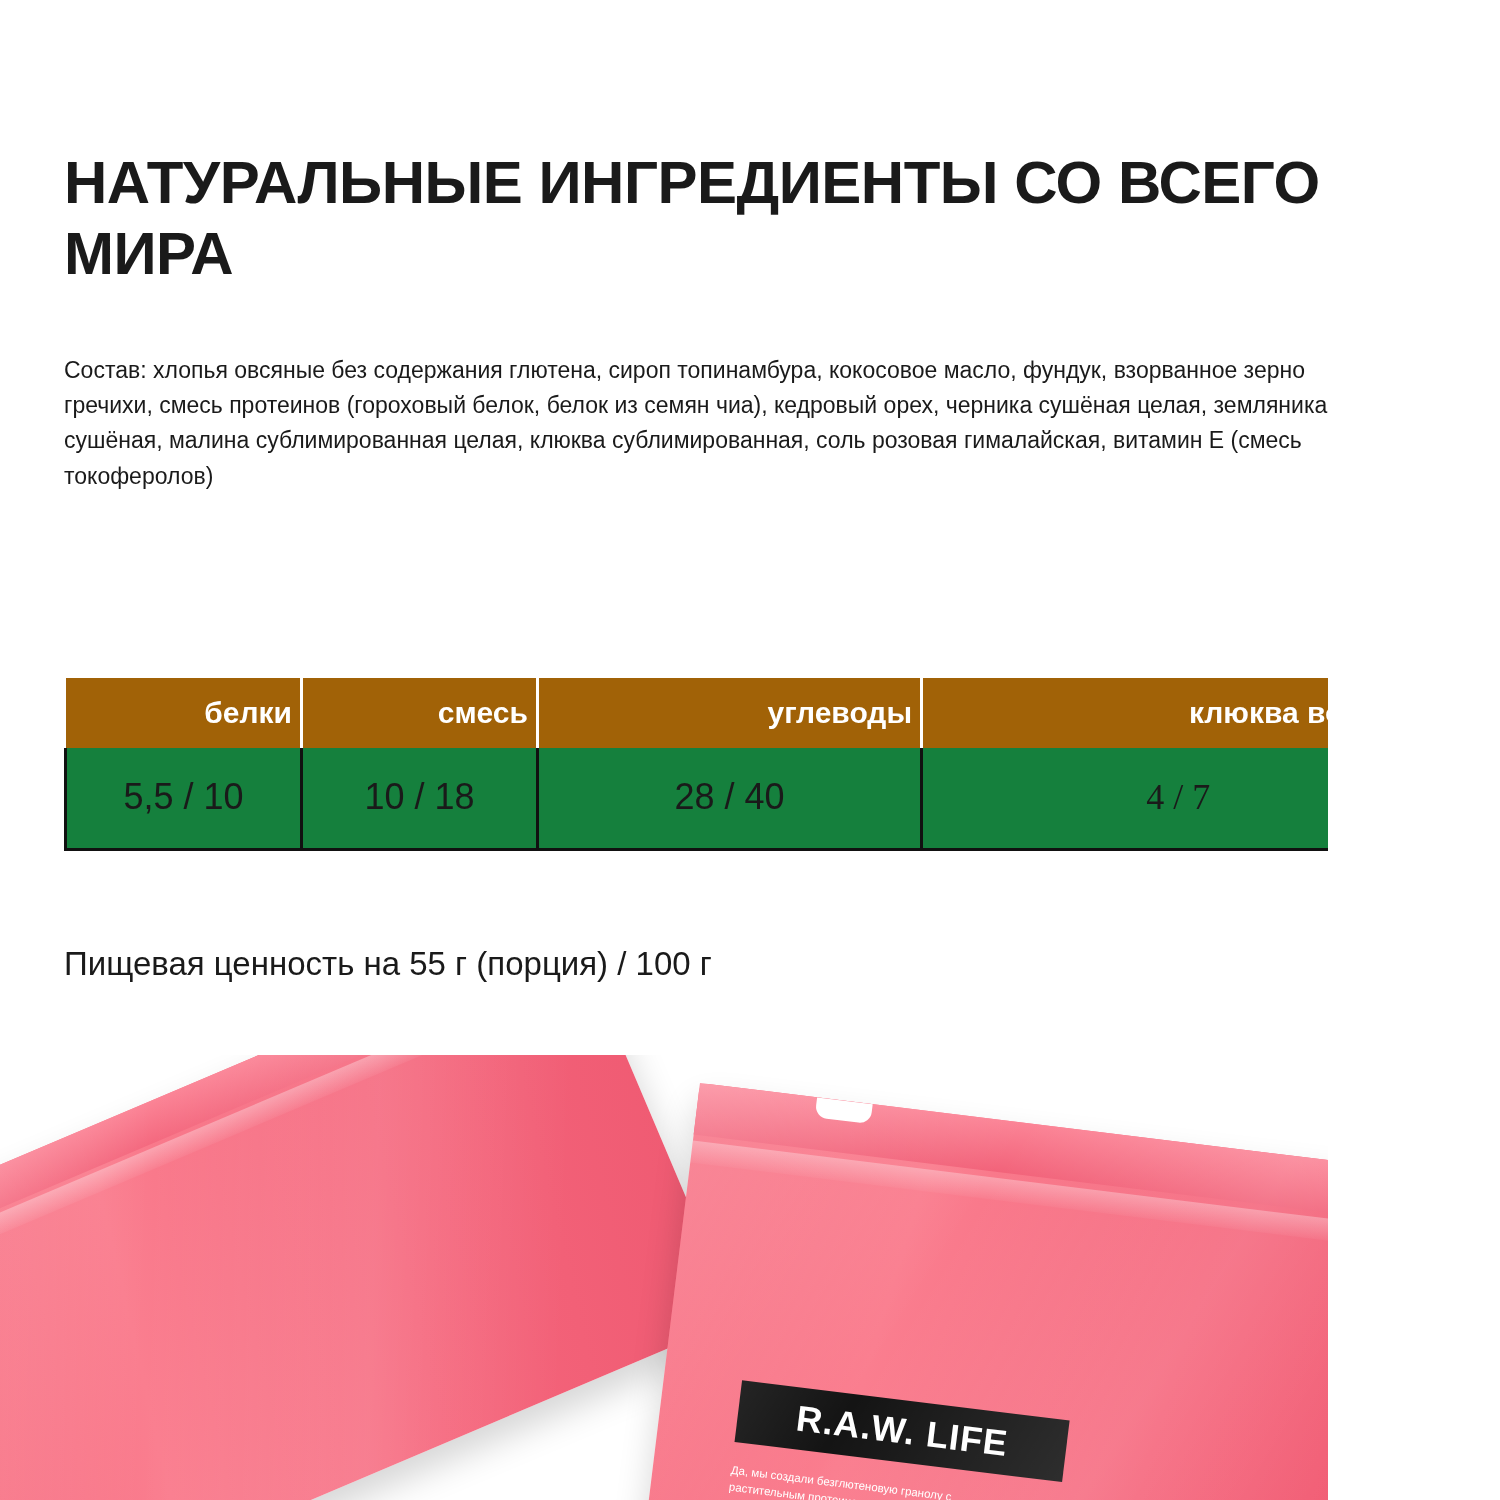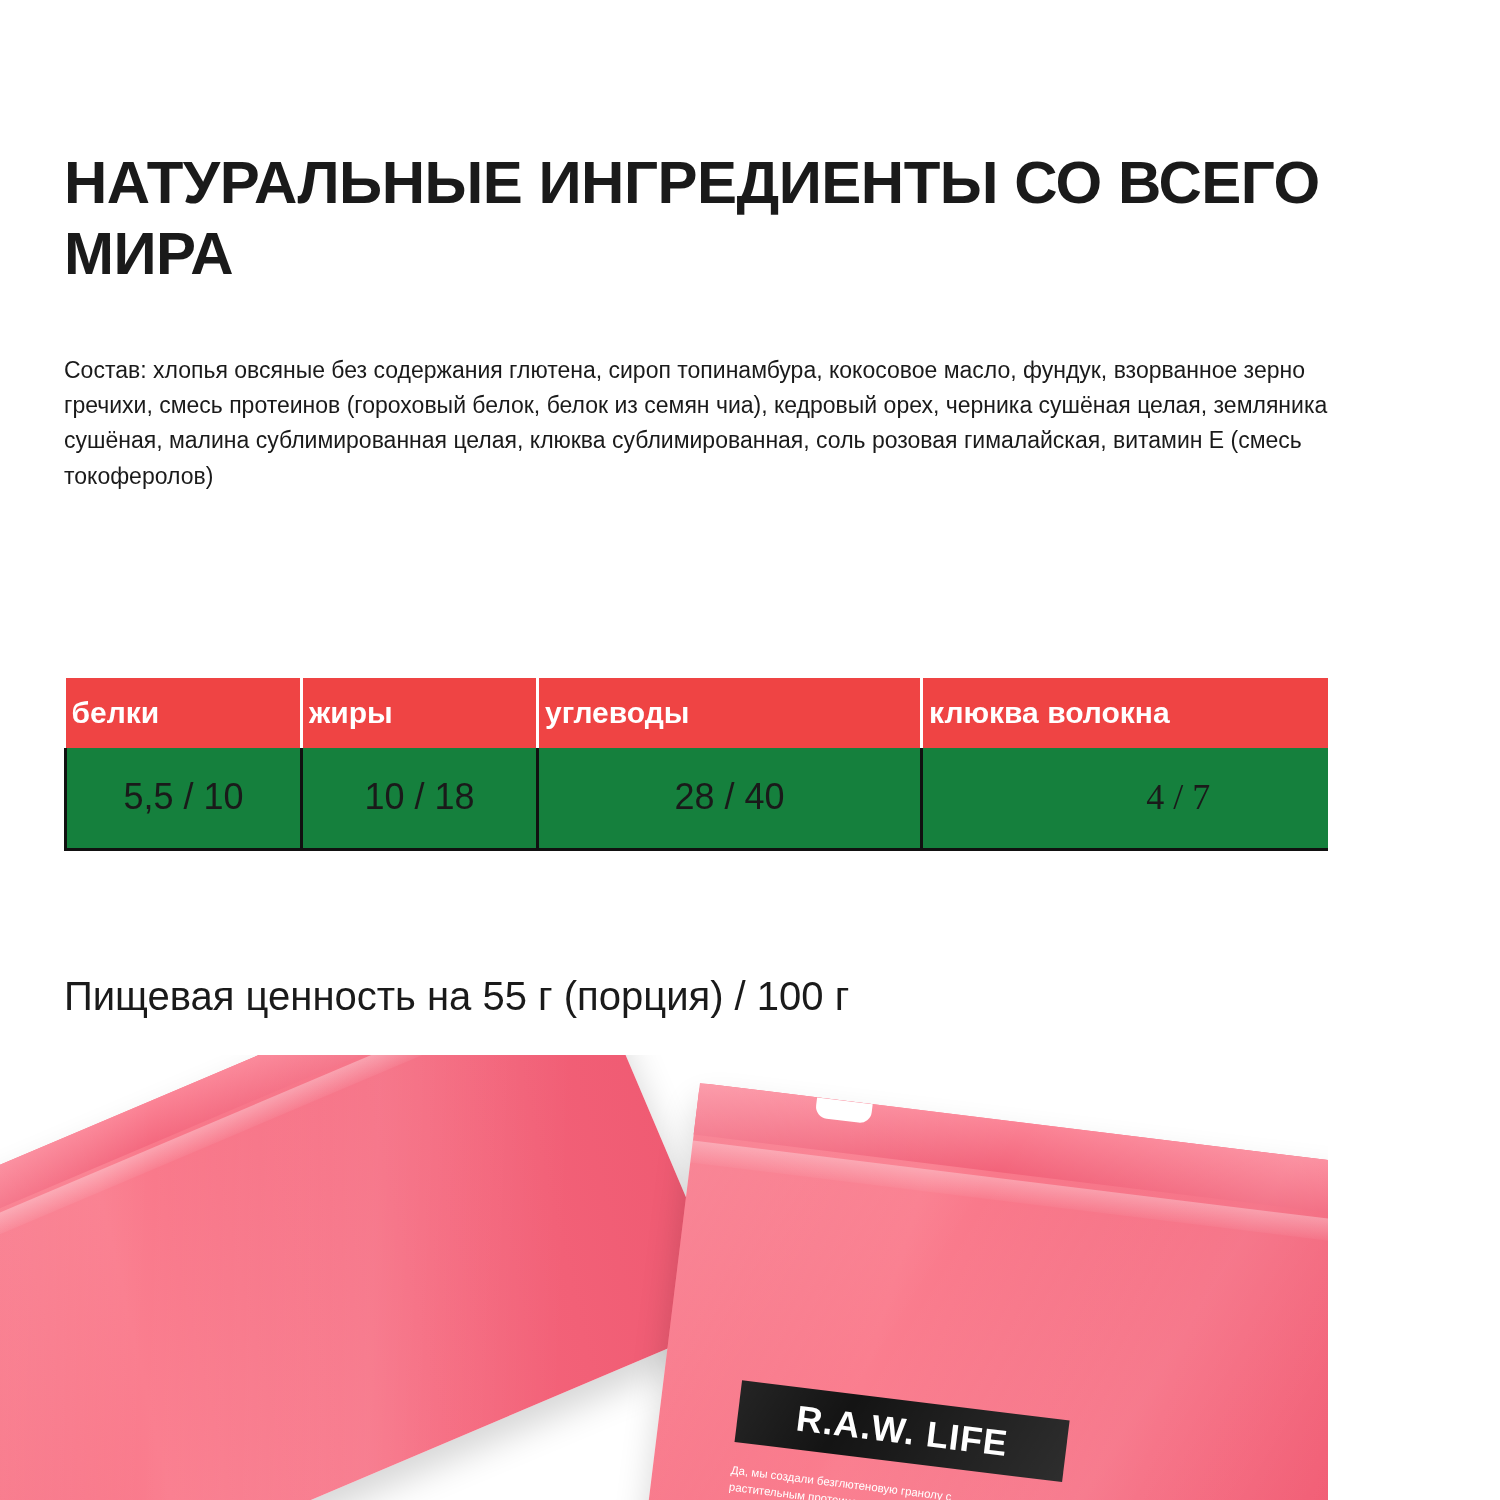--- a/index.html
+++ b/index.html
@@ -51,26 +51,26 @@
   
   .nutri-table {
     position: absolute;
     left: 64px;
     top: 678px;
     width: 1372px;
     border-collapse: collapse;
     table-layout: fixed;
   }
   .nutri-table th {
-    background: #ef4444;
+    background: #a16207;
     color: #ffffff;
     font-size: 30px;
     font-weight: 700;
-    text-align: left;
-    padding: 18px 0 18px 6px;
+    text-align: right;
+    padding: 18px 8px 18px 6px;
     border-right: 3px solid #ffffff;
     height: 30px;
     box-sizing: content-box;
   }
   .nutri-table th:last-child {
     border-right: none;
   }
   .nutri-table td {
     background: #15803d;
     color: #1a1a1a;
@@ -93,24 +93,23 @@
   .col-b { width: 236px; }
   .col-c { width: 384px; }
   .col-d { width: 516px; }
 
   
   .footnotes {
     position: absolute;
     left: 64px;
     top: 938px;
     width: 1300px;
-    font-size: 40px;
+    font-size: 33px;
     line-height: 1.55;
     color: #1a1a1a;
-    margin-top: 27px;
   }
 
   
   .photo {
     position: absolute;
     left: 0;
     top: 1055px;
     width: 1500px;
     height: 445px;
     overflow: hidden;
@@ -227,21 +226,21 @@
   <table class="nutri-table">
     <colgroup>
       <col class="col-a">
         <col class="col-b">
         <col class="col-c">
         <col class="col-d">
     </colgroup>
     <thead>
       <tr>
         <th>белки</th>
-        <th>жиры</th>
+        <th>смесь</th>
         <th>углеводы</th>
         <th>клюква волокна</th>
       </tr>
     </thead>
     <tbody>
       <tr>
         <td>5,5 / 10</td>
         <td>10 / 18</td>
         <td>28 / 40</td>
         <td>4 / 7</td>

